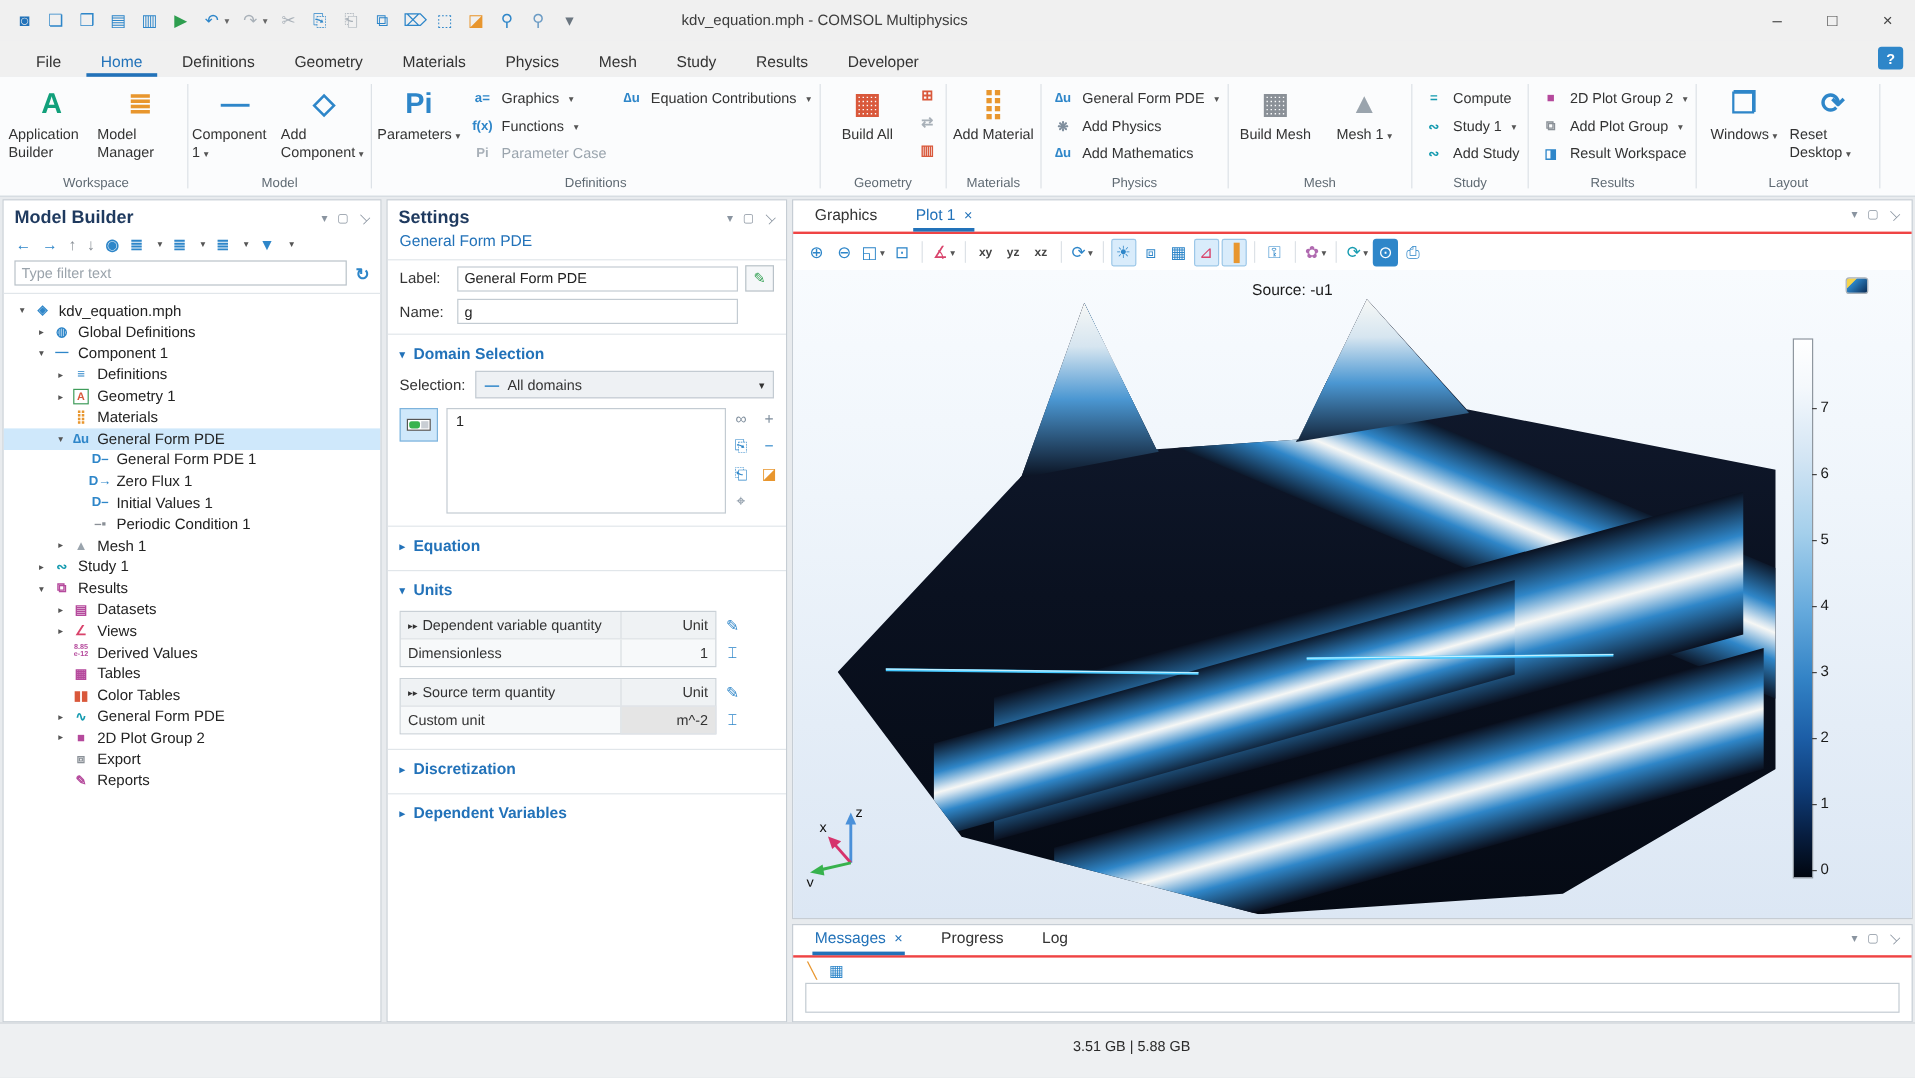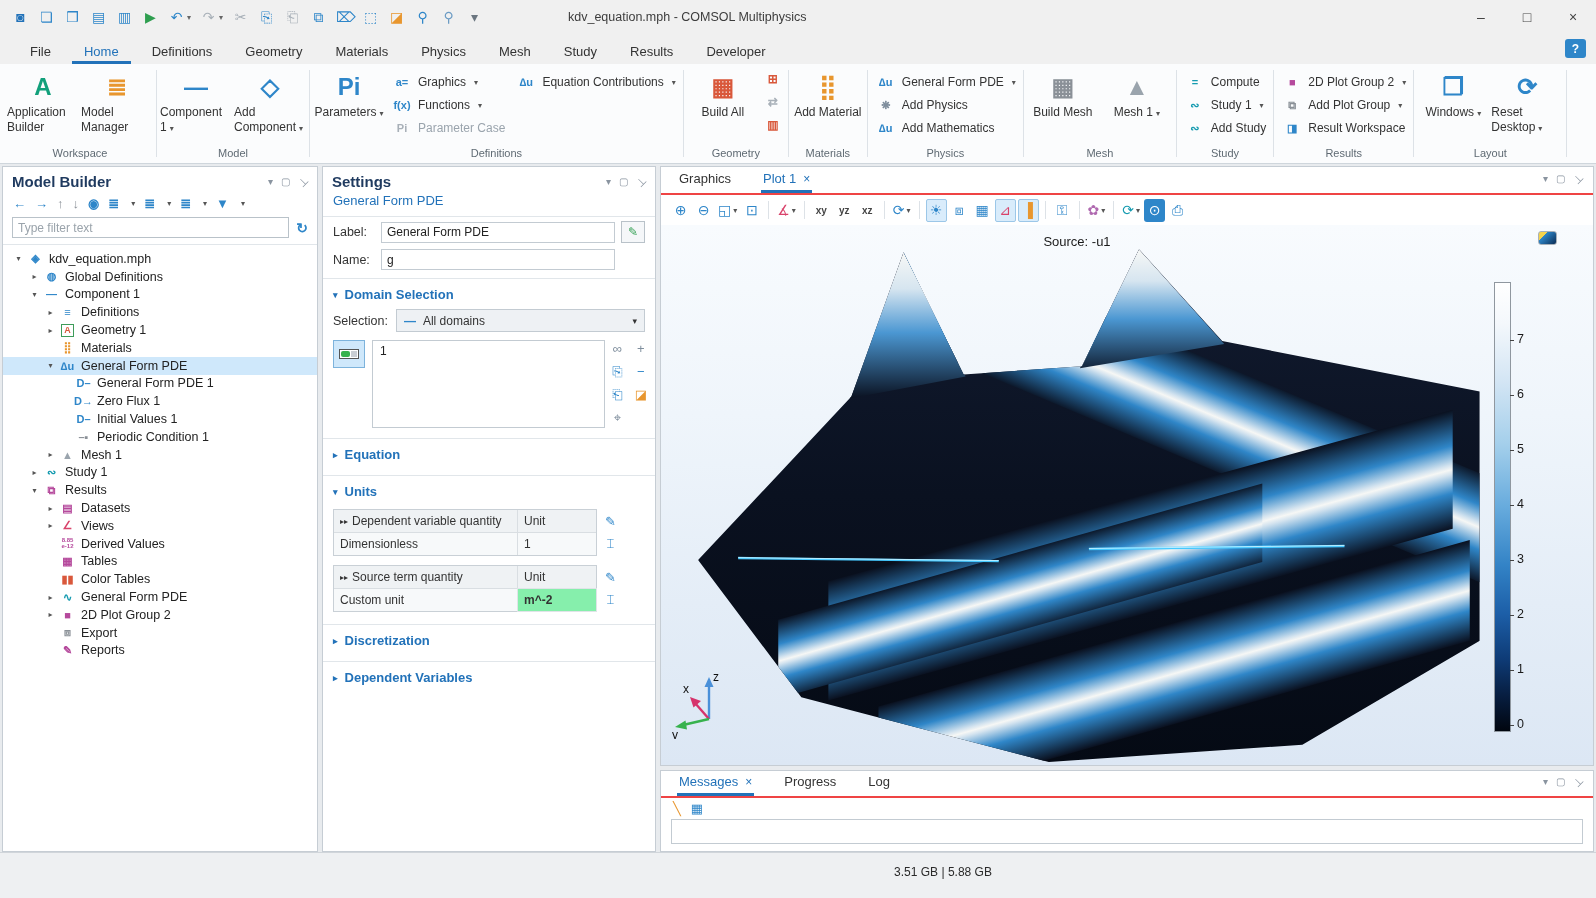--- a/index.html
+++ b/index.html
@@ -87,22 +87,22 @@
   .switch .off { width:6px; background:#c9ced4; }
   .dom-list { flex:1; height:88px; border:1px solid #c3cbd2; background:#fff; font-size:12px; padding:3px 7px; color:#222; }
   .dom-icons { display:flex; gap:12px; font-size:13px; padding-top:2px; }
   .dic { display:flex; flex-direction:column; gap:9px; align-items:center; }
   .dic span { line-height:14px; }
   .utable-row { display:flex; align-items:center; padding-left:10px; margin:3px 0 6px; }
   .utable { border:1px solid #c9d0d6; width:264px; font-size:12px; }
   .utable .hrow { display:flex; background:#eff2f4; border-bottom:1px solid #d9dee2; }
   .utable .drow { display:flex; background:#f7f9fa; }
   .utable .cell1 { flex:1; padding:4px 6px; border-right:1px solid #d9dee2; display:flex; align-items:center; gap:4px; }
-  .utable .cell2 { width:78px; padding:4px 6px; }
-  .utable .editable { background:#86efac; outline:1px solid #e0e4e8;font-weight:bold; }
+  .utable .cell2 { width:78px; padding:4px 6px;text-align:right; }
+  .utable .editable { background:#e5e5e5; outline:1px solid #e0e4e8; }
   .hmark { font-size:8px; color:#333; }
   .u-icons { display:flex; flex-direction:column; gap:7px; margin-left:8px; font-size:13px; color:#2e86c9; align-items:center; }
 
   
   .tabs-row { display:flex; align-items:flex-end; padding:0 10px 0 16px; height:28px; border-bottom:2px solid #ef4444; flex:none; }
   .gtab { font-size:13px; color:#333; padding:0 2px 7px; margin-right:28px; display:flex; gap:7px; align-items:center; }
   .gtab.active { color:#2272b9; border-bottom:3px solid #2272b9; padding-bottom:4px; }
   .gtab .close { color:#2272b9; font-size:12px; }
   .tabs-row .panel-controls { padding-bottom:8px; }
   .gfx-toolbar { display:flex; align-items:center; height:30px; padding:0 8px; font-size:14px; flex:none; }

